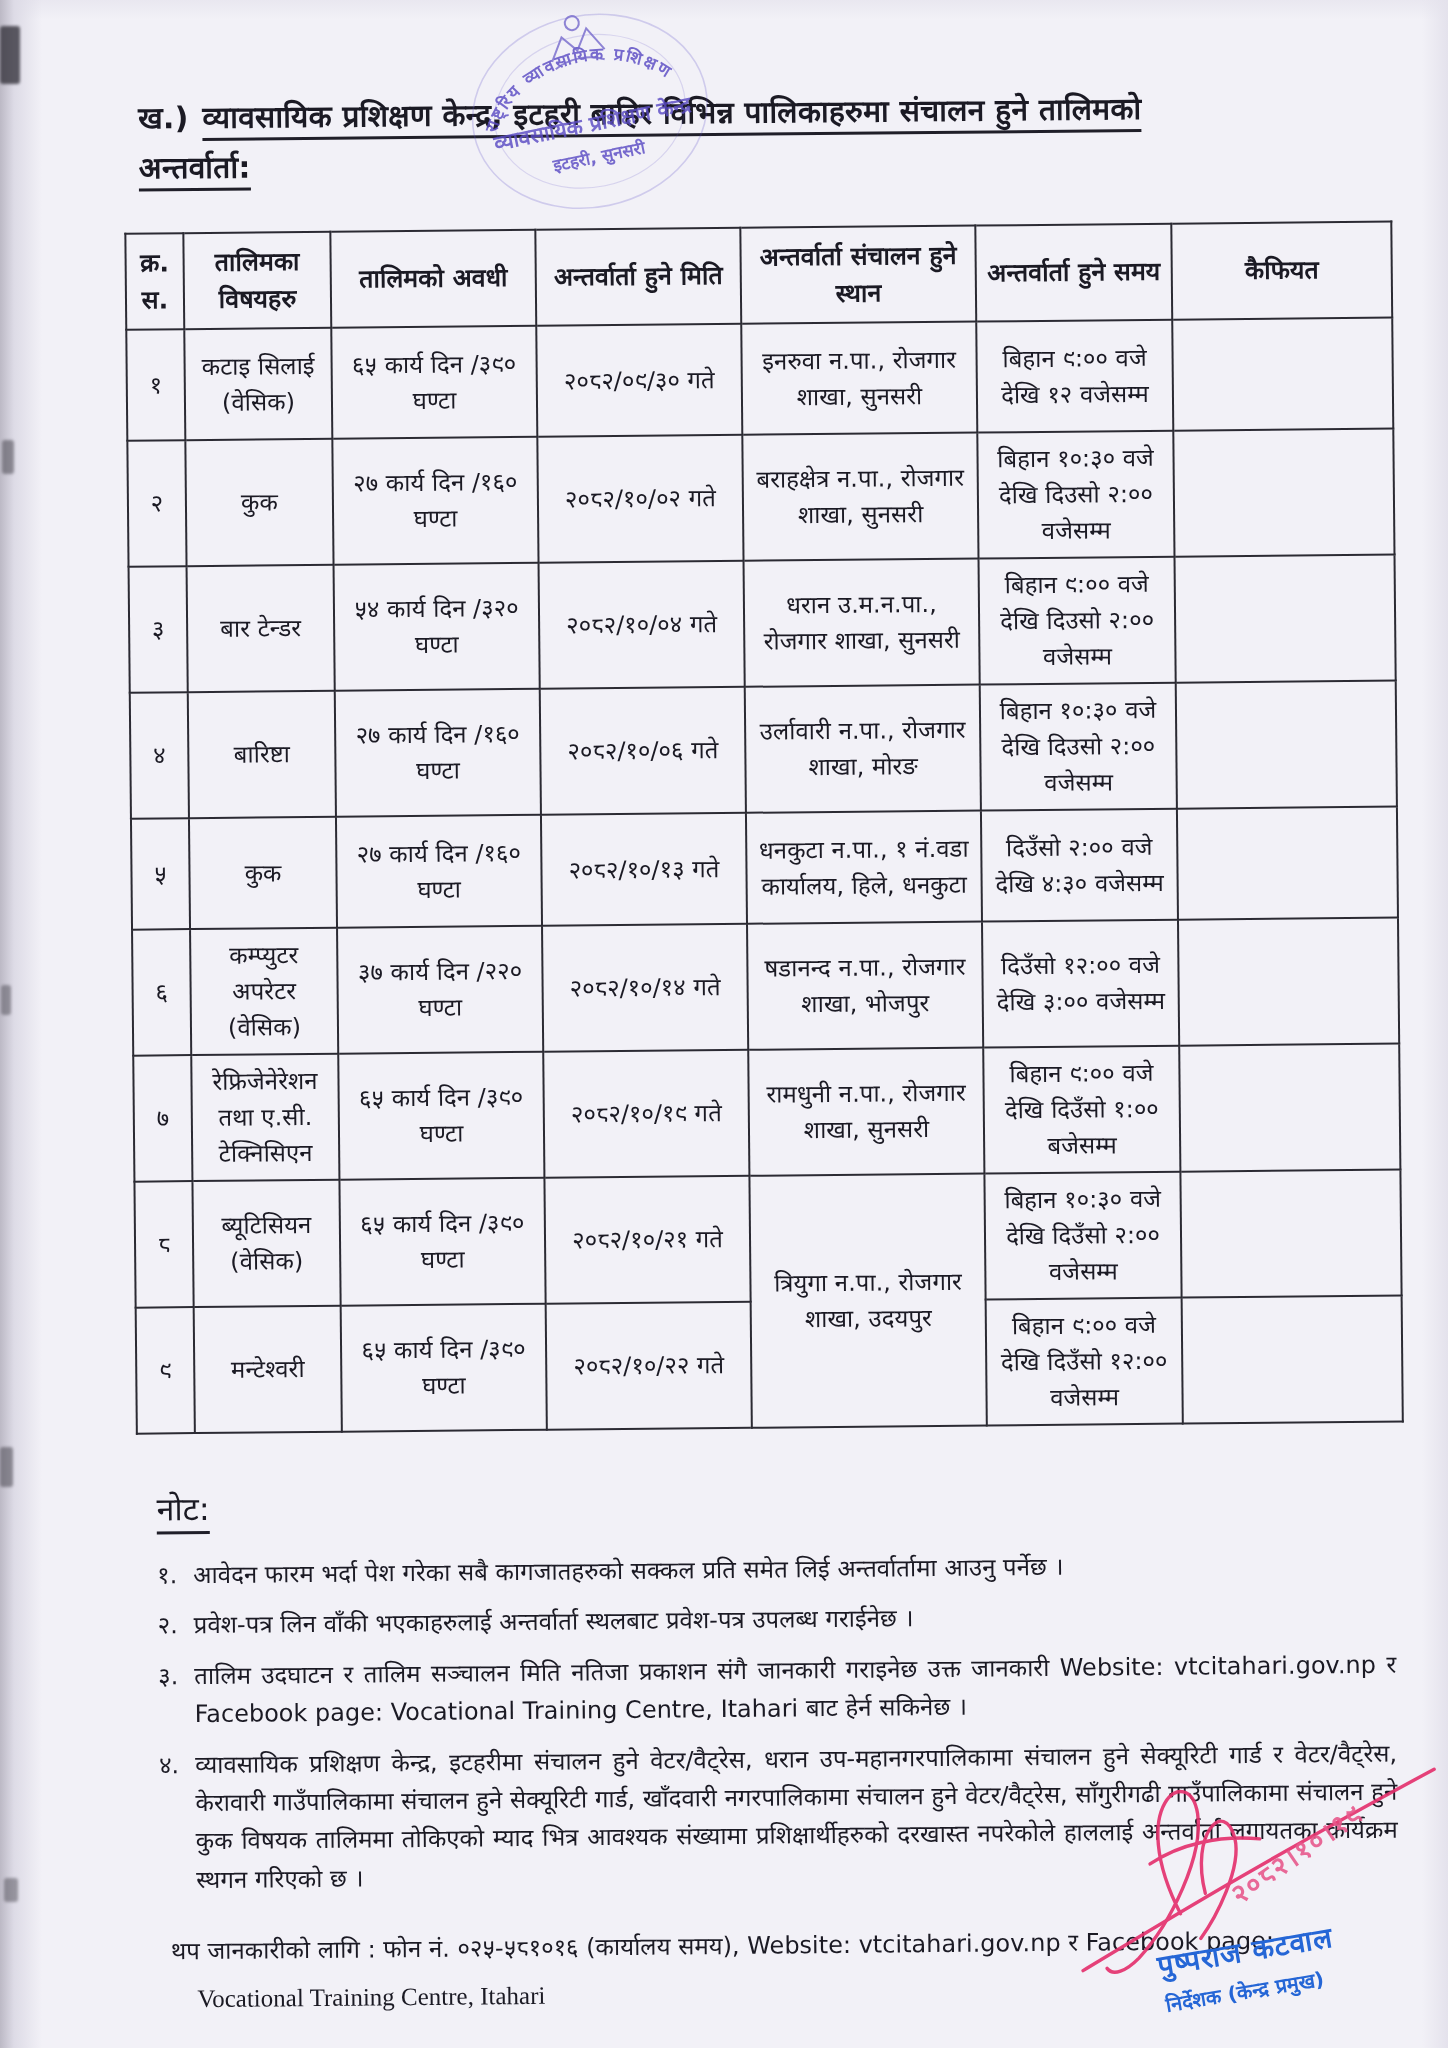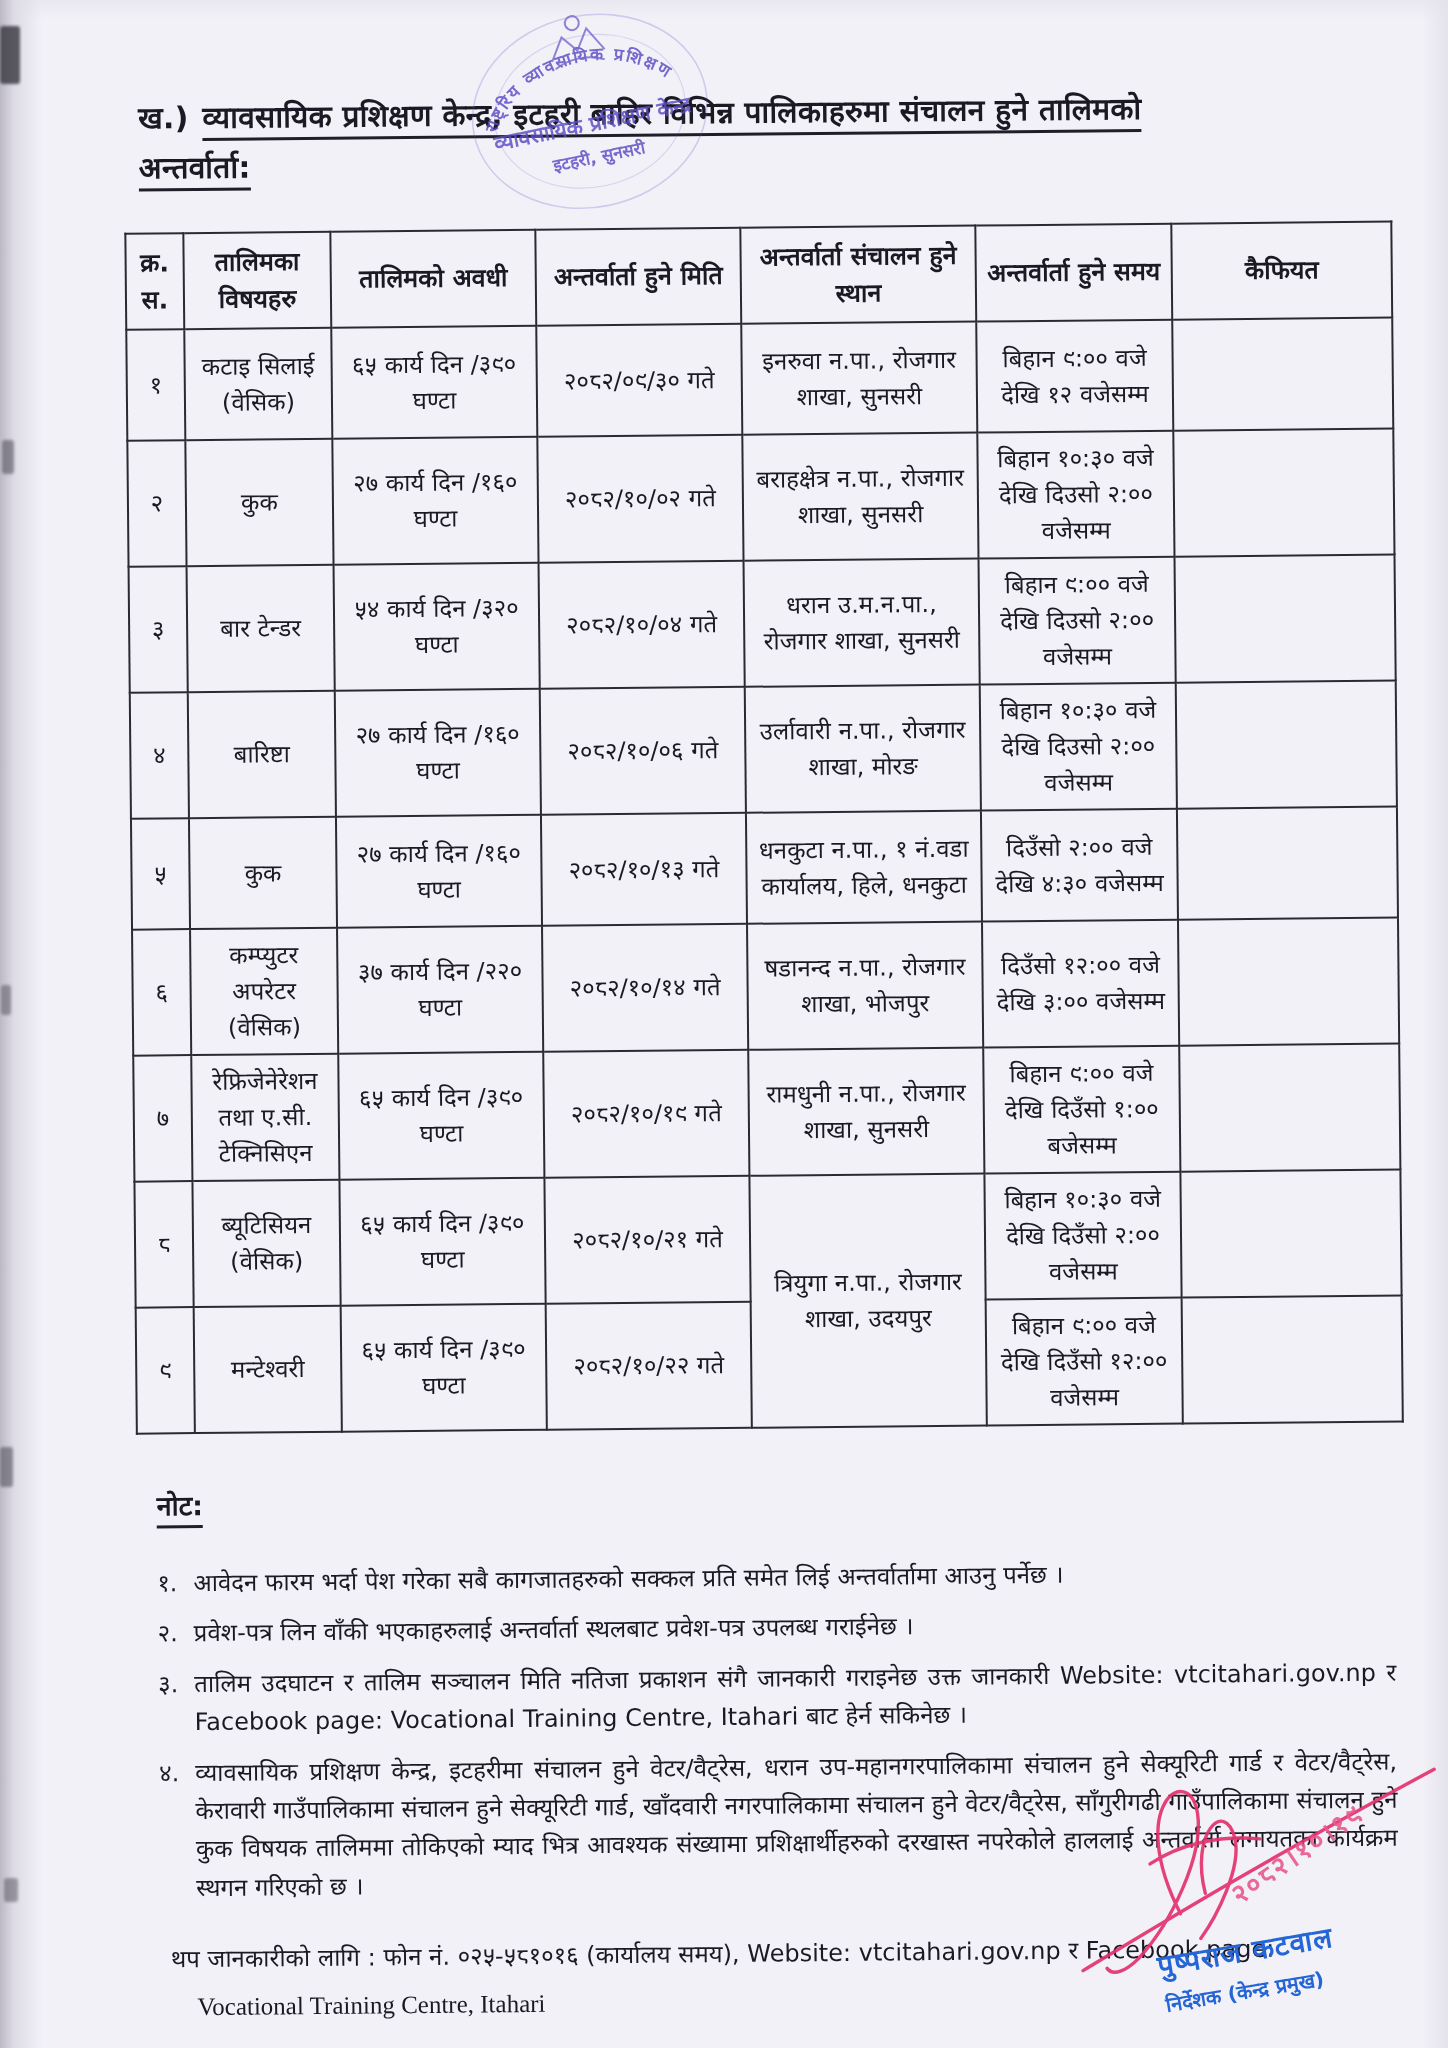--- a/index.html
+++ b/index.html
@@ -62,21 +62,21 @@
     line-height:1.5;
     word-wrap:break-word;
   }
   table.sched th{font-weight:bold;font-size:25px;height:78px;}
   table.sched tbody tr{height:111px;}
   .c-sn{width:58px;} .c-subject{width:147px;} .c-duration{width:205px;}
   .c-date{width:205px;} .c-venue{width:235px;} .c-time{width:196px;} .c-remarks{width:220px;}
 
   
   .notes{margin:52px 60px 0 150px;font-size:24px;}
-  .notes-title{font-size:27px;font-weight:bold;display:inline-block;border-bottom:3px solid #201f29;padding-bottom:2px;margin-bottom:36px;}
+  .notes-title{font-size:32px;font-weight:normal;display:inline-block;border-bottom:3px solid #201f29;padding-bottom:2px;margin-bottom:22px;}
   .note-item{display:flex;margin-bottom:12px;line-height:1.6;max-width:1250px;}
   .note-num{flex:0 0 36px;}
   .note-text{flex:1;text-align:justify;}
 
   
   .footer{margin:30px 60px 0 160px;font-size:24px;line-height:1.9;max-width:1250px;}
   .footer-line2{margin-left:26px;font-family:"Liberation Serif",serif;font-size:25px;}
 
   
   .signature{position:absolute;left:1020px;top:1748px;width:420px;height:300px;pointer-events:none;}

